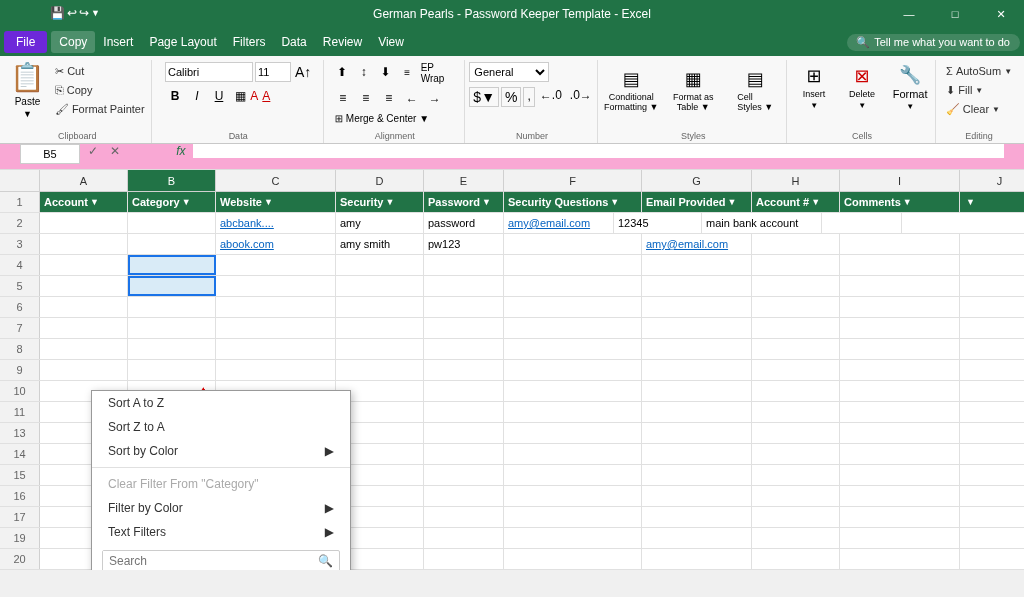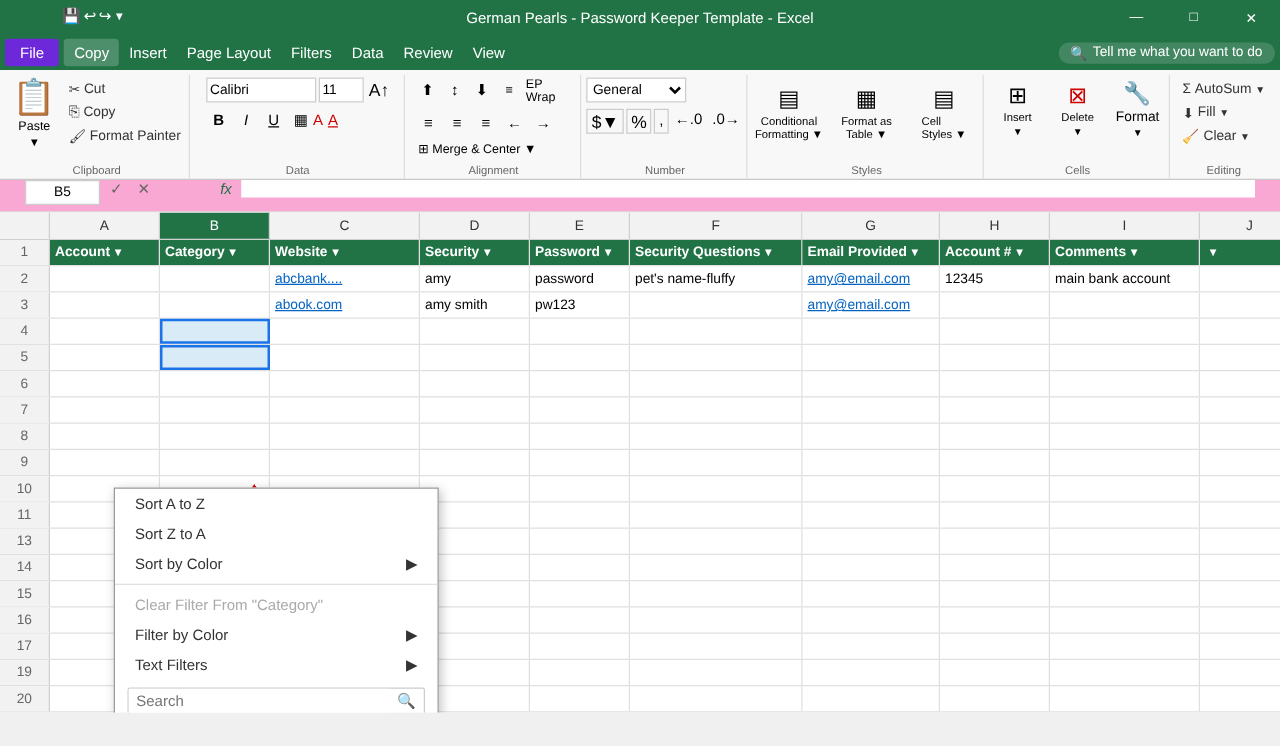--- a/index.html
+++ b/index.html
@@ -642,21 +642,20 @@
     </div>
   </div>
 
   <div class="grid-row">
     <div class="row-num">2</div>
     <div class="cell col-a"></div>
     <div class="cell col-b"></div>
     <div class="cell col-c link">abcbank....</div>
     <div class="cell col-d">amy</div>
     <div class="cell col-e">password</div>
-    <div class="cell col-f">pet's name-fluffy</div>
     <div class="cell col-g link">amy@email.com</div>
     <div class="cell col-h">12345</div>
     <div class="cell col-i">main bank account</div>
     <div class="cell col-j"></div>
   </div>
 
   <div class="grid-row">
     <div class="row-num">3</div>
     <div class="cell col-a"></div>
     <div class="cell col-b"></div>

